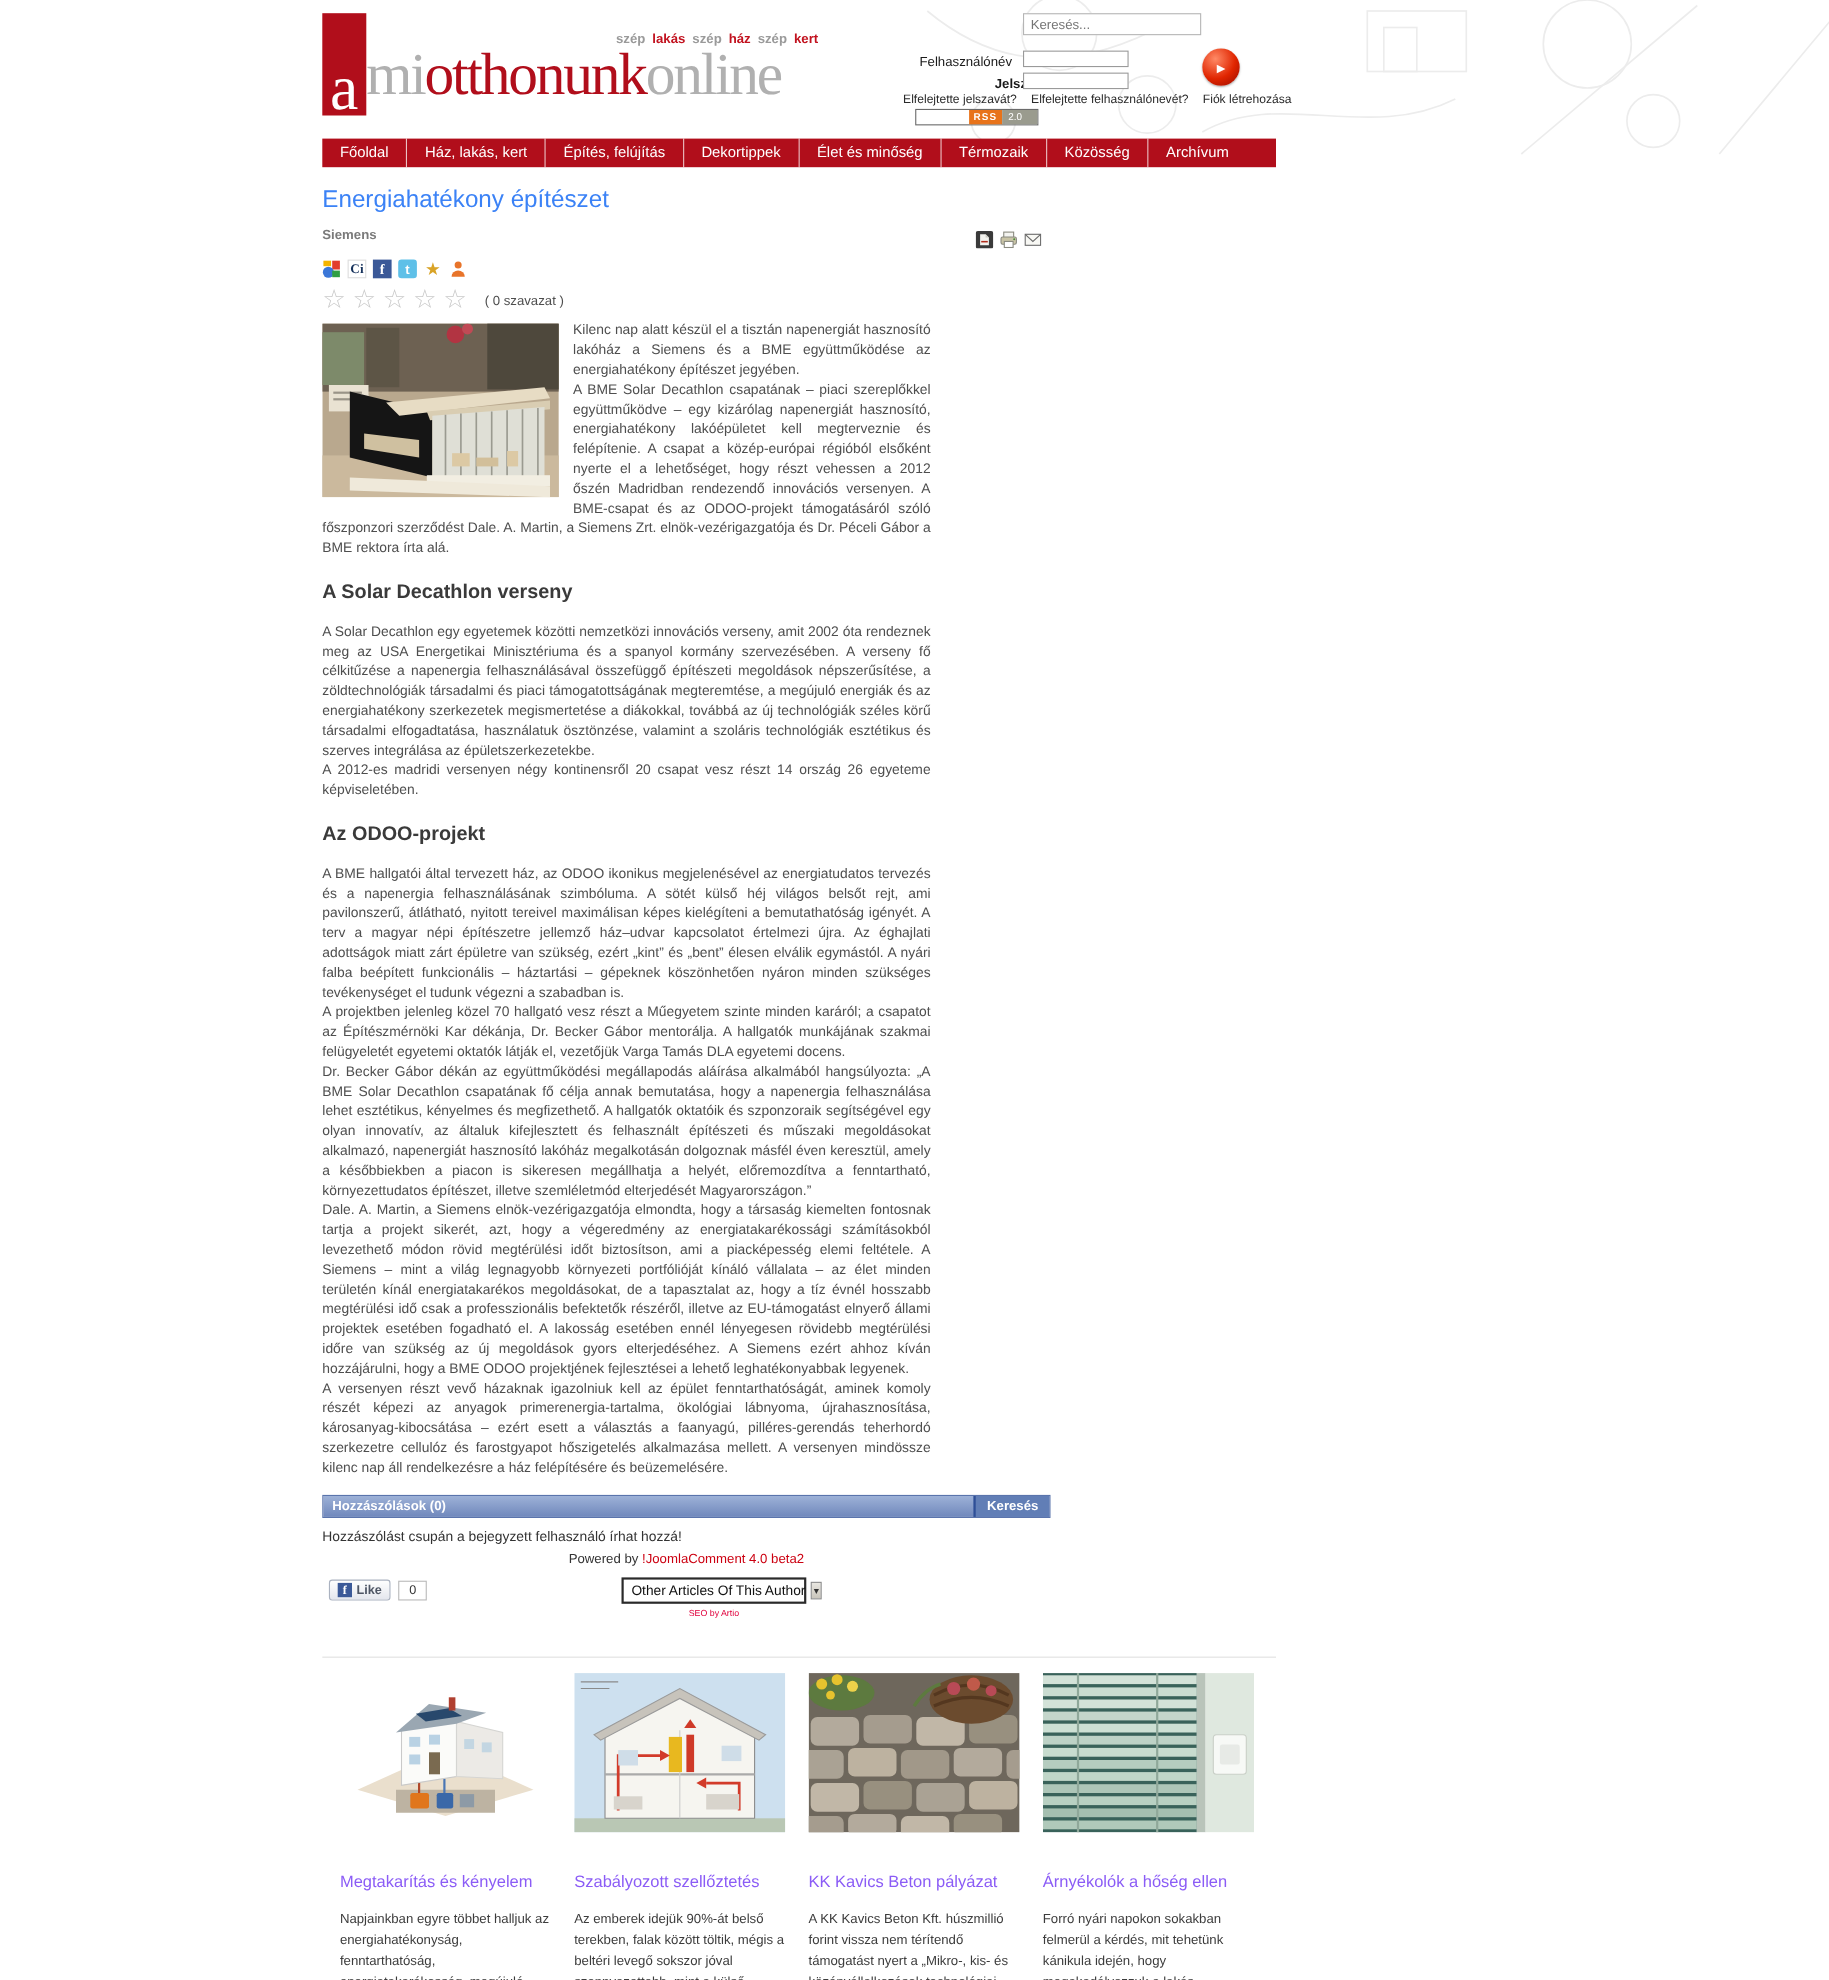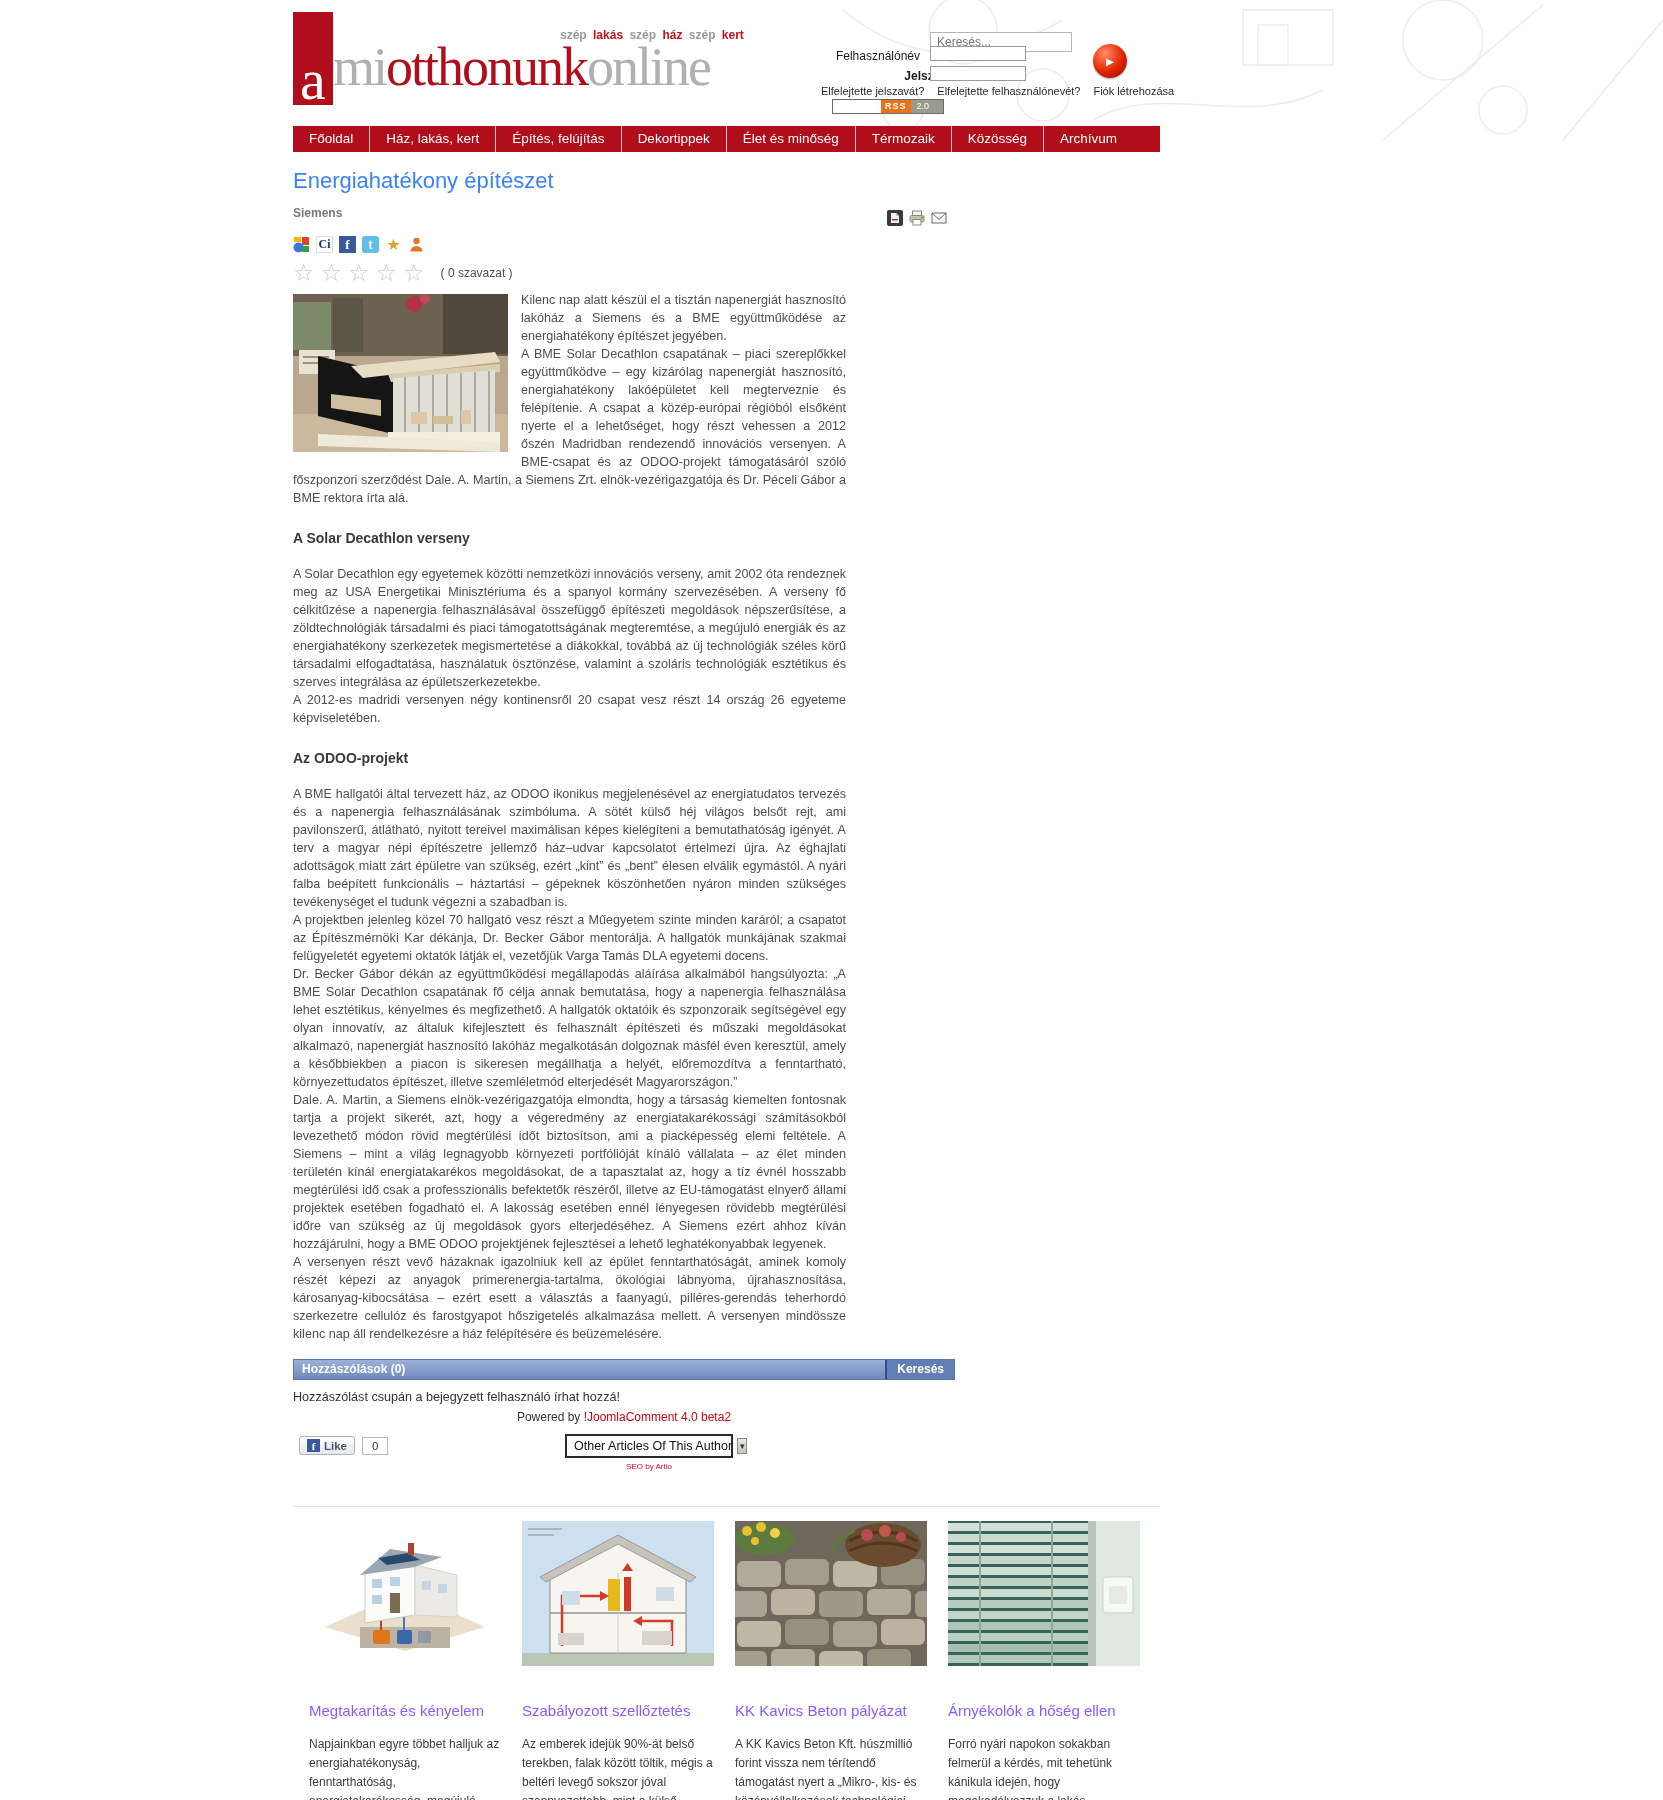--- a/index.html
+++ b/index.html
@@ -13,21 +13,21 @@
   .sketch-bg { position:absolute; left:250px; top:0; width:1413px; height:150px; z-index:0; pointer-events:none; }
   .logo-block { position:absolute; left:0; top:12px; width:40px; height:93px; background:#b10e1b; z-index:2; }
   .logo-a { position:absolute; left:7px; bottom:-4px; font-family:"Liberation Serif",serif; font-size:58px; color:#fff; line-height:1; }
   .logo-text { position:absolute; left:40px; top:40px; z-index:2; font-family:"Liberation Serif",serif; font-size:54px; letter-spacing:-2px; line-height:1; white-space:nowrap; }
   .logo-gray { color:#b0b0b0; }
   .logo-red { color:#b10e1b; }
   .tagline { position:absolute; left:267px; top:28px; z-index:2; font-size:12px; font-weight:bold; white-space:nowrap; }
   .tagline span { margin-right:3px; }
   .tagline span:nth-child(odd) { color:#9a9a9a; }
   .tagline span:nth-child(even) { color:#c2121f; }
-  .hdr-search { position:absolute; left:637px; top:32px; width:142px; height:20px; border:1px solid #b5b5b5; font-size:12px; color:#666; padding:0 6px; background:#fff; z-index:2; }
+  .hdr-search { position:absolute; left:637px; top:12px; width:162px; height:20px; border:1px solid #b5b5b5; font-size:12px; color:#666; padding:0 6px; background:#fff; z-index:2; }
   .login-label { position:absolute; width:140px; text-align:right; font-size:12px; color:#1a1a1a; z-index:2; }
   .lbl-user { left:487px; top:49px; }
   .lbl-pass { left:508px; top:69px;font-weight:bold; }
   .login-input { position:absolute; left:637px; width:96px; height:15px; border:1px solid #9a9a9a; background:#fff; font-size:11px; padding:0 3px; z-index:2; }
   .inp-user { top:46px; }
   .inp-pass { top:66px; }
   .hdr-links { position:absolute; left:528px; top:85px; width:312px; display:flex; gap:13px; font-size:11px; color:#2a2a2a; z-index:2; white-space:nowrap; }
   .hdr-links a { color:#2a2a2a; text-decoration:none; }
   .rss-badge { position:absolute; left:539px; top:99px; display:flex; border:1px solid #6a6a6a; height:15px; z-index:2; cursor:pointer;padding-left:48px; }
   .rss-label { background:#e8731a; color:#fff; font-size:9px; font-weight:bold; padding:1px 4px; letter-spacing:1px; }
@@ -54,21 +54,21 @@
   .tw-icon { background:#5ec0e8; border-radius:3px; color:#fff; font-weight:bold; font-size:12px; }
   .star-share-icon { color:#d9a326; font-size:16px; }
   .rating-row { display:flex; align-items:center; gap:10px; margin:2px 0 6px; }
   .stars { color:#c9c9c9; font-size:24px; letter-spacing:6px; line-height:1; cursor:pointer; }
   .votes { font-size:12px; color:#4e4e4e; }
 
   .article-body { width:553px; font-size:12.6px; line-height:18px; color:#4e4e4e; text-align:justify; margin-top:4px; }
   .article-body p { margin:0; }
   .article-image { float:left; width:215px; height:158px; margin:3px 13px 5px 0; }
   .article-image svg { display:block; }
-  h2.section-h { font-size:14px; font-weight:bold; color:#3a3a3a; margin:22px 0 18px; text-align:left; clear:both; }
+  h2.section-h { font-size:18px; font-weight:bold; color:#3a3a3a; margin:22px 0 18px; text-align:left; clear:both; }
 
   
   .comments-bar { margin-top:16px; width:662px; height:21px; display:flex; align-items:stretch;
     background:linear-gradient(#9db1d7, #7088bc); border:1px solid #5a74ac; color:#fff; font-size:12px; font-weight:bold; }
   .cbar-title { flex:1; padding-left:8px; line-height:19px; }
   .cbar-btn { background:#617eb6; border-left:2px solid #2e4f97; padding:0 10px; line-height:19px; cursor:pointer; }
   .comment-notice { font-size:12.6px; color:#333; margin:10px 0 4px; }
   .powered { width:662px; text-align:center; font-size:12px; color:#333; margin-top:6px; }
   .powered a { color:#cc0011; text-decoration:none; cursor:pointer; }
   .like-row { margin-top:10px; position:relative; height:46px; width:662px; }

